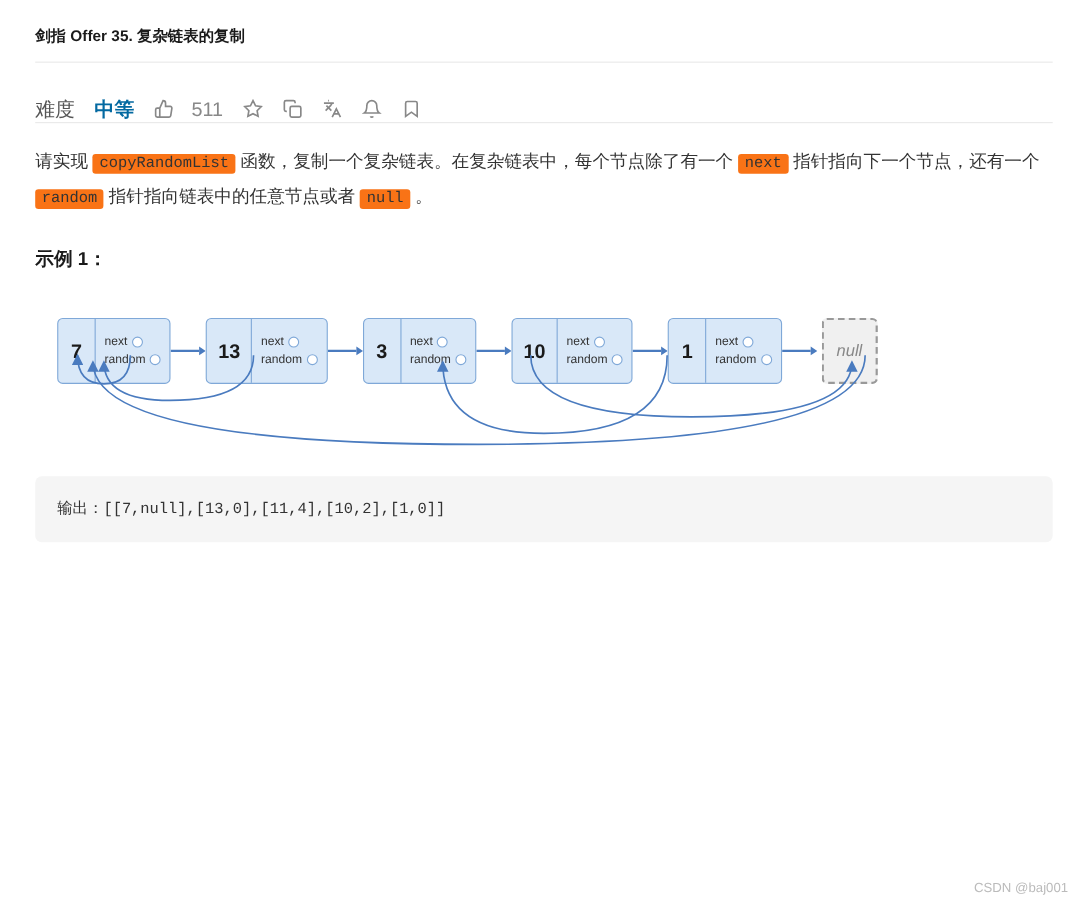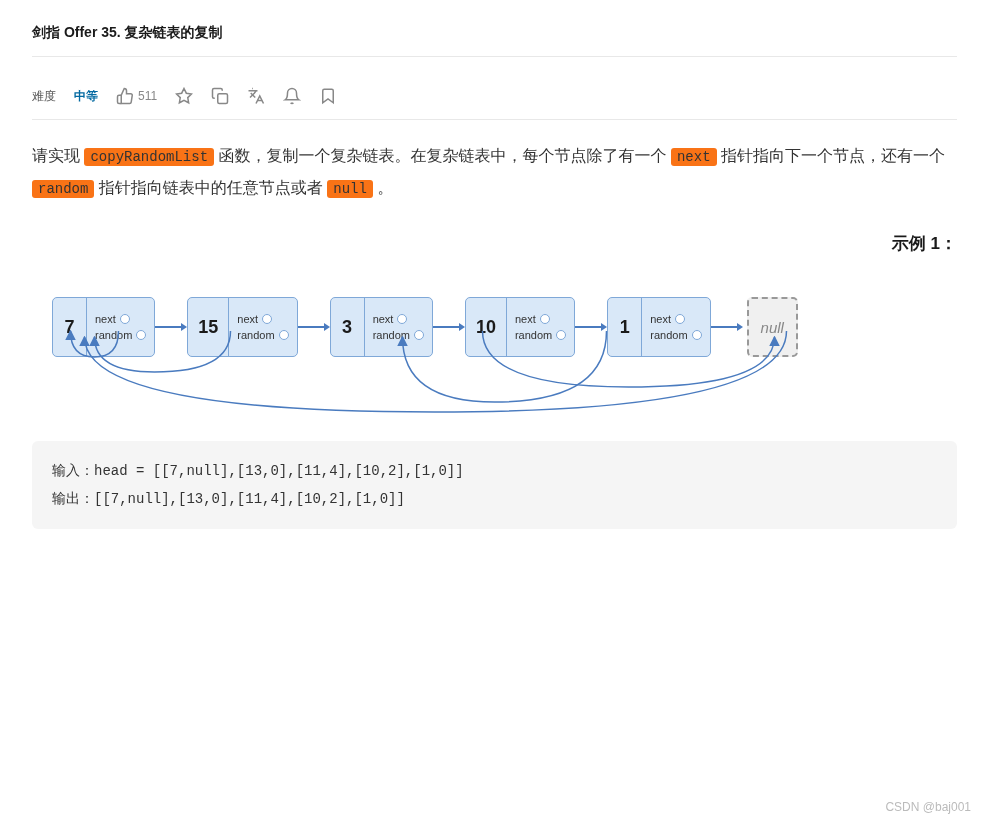--- a/index.html
+++ b/index.html
@@ -17,54 +17,52 @@
       color: #1a1a1a;
       margin-bottom: 30px;
       border-bottom: 1px solid #e8e8e8;
       padding-bottom: 14px;
     }
     .meta-row {
       display: flex;
       align-items: center;
       gap: 18px;
       margin-bottom: 20px;
-      font-size: 12px;
+      font-size: 18px;
       color: #555;
       border-bottom: 1px solid #e8e8e8;
-      padding-bottom: 14px;
     }
     .difficulty-label { color: #555; }
     .difficulty-value { color: #0369a1; font-weight: bold; }
     .meta-icon {
       color: #888;
       cursor: pointer;
       display: flex;
       align-items: center;
-      gap: 4px;
+      gap: 16px;
     }
     .description {
       font-size: 16px;
       line-height: 2;
       margin-bottom: 28px;
       color: #333;
     }
     code.inline {
       background: #f97316;
       border-radius: 3px;
       padding: 1px 6px;
       font-family: "Courier New", Consolas, monospace;
       font-size: 14px;
       color: #333;
     }
     .section-title {
       font-size: 17px;
       font-weight: bold;
       margin-bottom: 22px;
       color: #1a1a1a;
-      text-align: right;
     }
     .node-box {
       display: flex;
       flex-direction: row;
       align-items: stretch;
       border: 1.5px solid #7fa8d8;
       border-radius: 5px;
       background: #d9e8f8;
       min-width: 88px;
       height: 60px;
@@ -221,21 +219,21 @@
     </div>
 
     <div style="width:32px; display:flex; align-items:center; justify-content:center;">
       <svg width="32" height="20" viewBox="0 0 32 20">
           <line x1="0" y1="10" x2="26" y2="10" stroke="#4a7bbf" stroke-width="2"></line>
           <polygon points="26,6 32,10 26,14" fill="#4a7bbf"></polygon>
         </svg>
     </div>
 
     <div class="node-box" id="node-1">
-      <div class="node-value">15</div>
+      <div class="node-value">13</div>
       <div class="node-pointers">
         <div class="pointer-row">
             <span class="pointer-label">next</span>
             <span class="pointer-dot"></span>
           </div>
         <div class="pointer-row">
             <span class="pointer-label">random</span>
             <span class="pointer-dot"></span>
           </div>
       </div>
@@ -329,20 +327,17 @@
     <defs>
       <marker id="arr" markerWidth="7" markerHeight="7" refX="6" refY="3.5" orient="auto">
         <polygon points="0 0, 7 3.5, 0 7" fill="#4a7bbf"></polygon>
       </marker>
     </defs>
   </svg>
 </div>
 
 <div class="example-io">
   <div>
-    <span>输入：</span><span>head = [[7,null],[13,0],[11,4],[10,2],[1,0]]</span>
-  </div>
-  <div>
     <span>输出：</span><span>[[7,null],[13,0],[11,4],[10,2],[1,0]]</span>
   </div>
 </div>
 
 <div class="csdn-watermark">CSDN  @baj001</div>
 
 </body></html>

